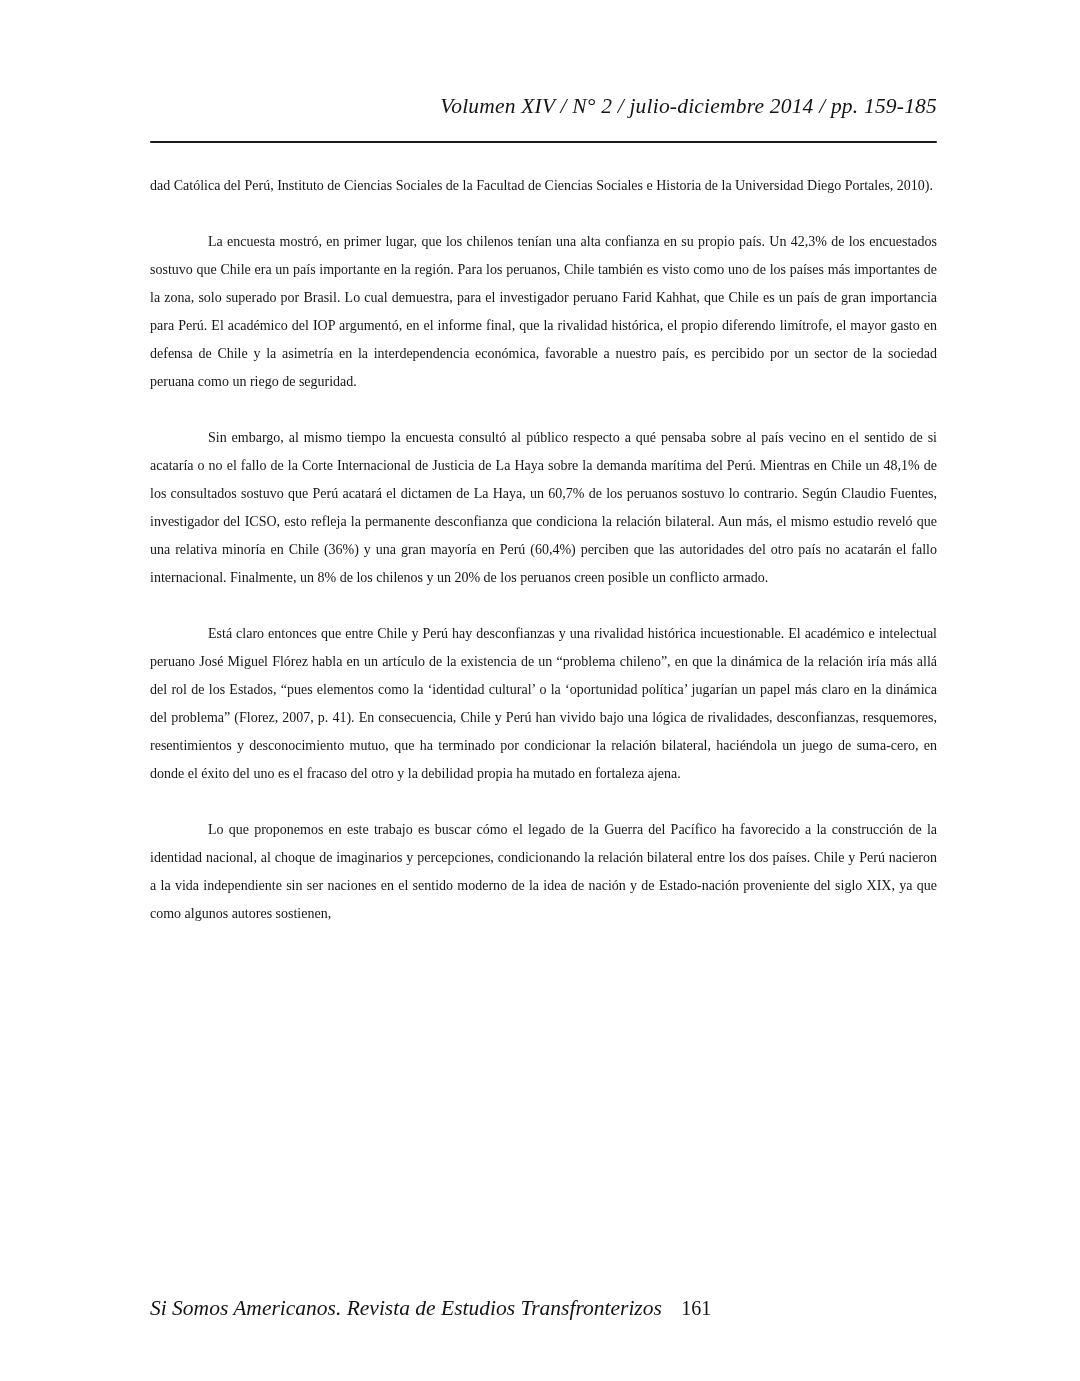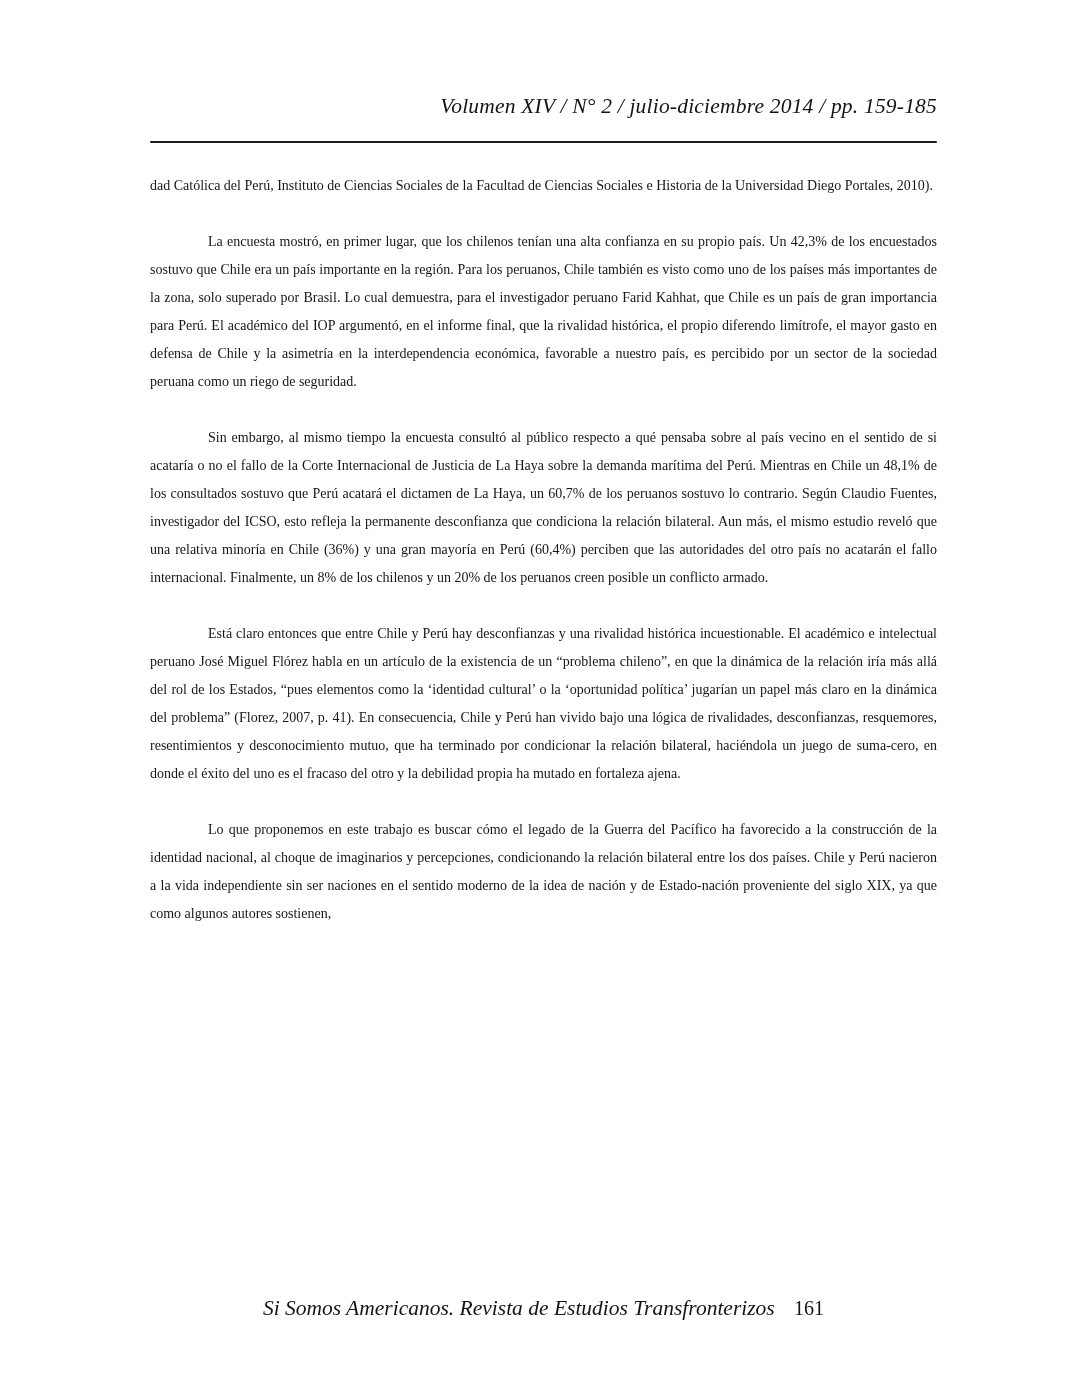--- a/index.html
+++ b/index.html
@@ -53,21 +53,21 @@
     margin-bottom: 28px;
   }
   .para.continuation {
     text-indent: 0;
   }
   .page-footer {
     position: absolute;
     top: 1296px;
     left: 150px;
     width: 787px;
-    text-align: center;
+    text-align: left;
     font-size: 21.5px;
     color: #141414;
   }
   .journal-title {
     font-style: italic;
   }
   .page-number {
     font-style: normal;
     font-size: 20px;
     margin-left: 14px;

